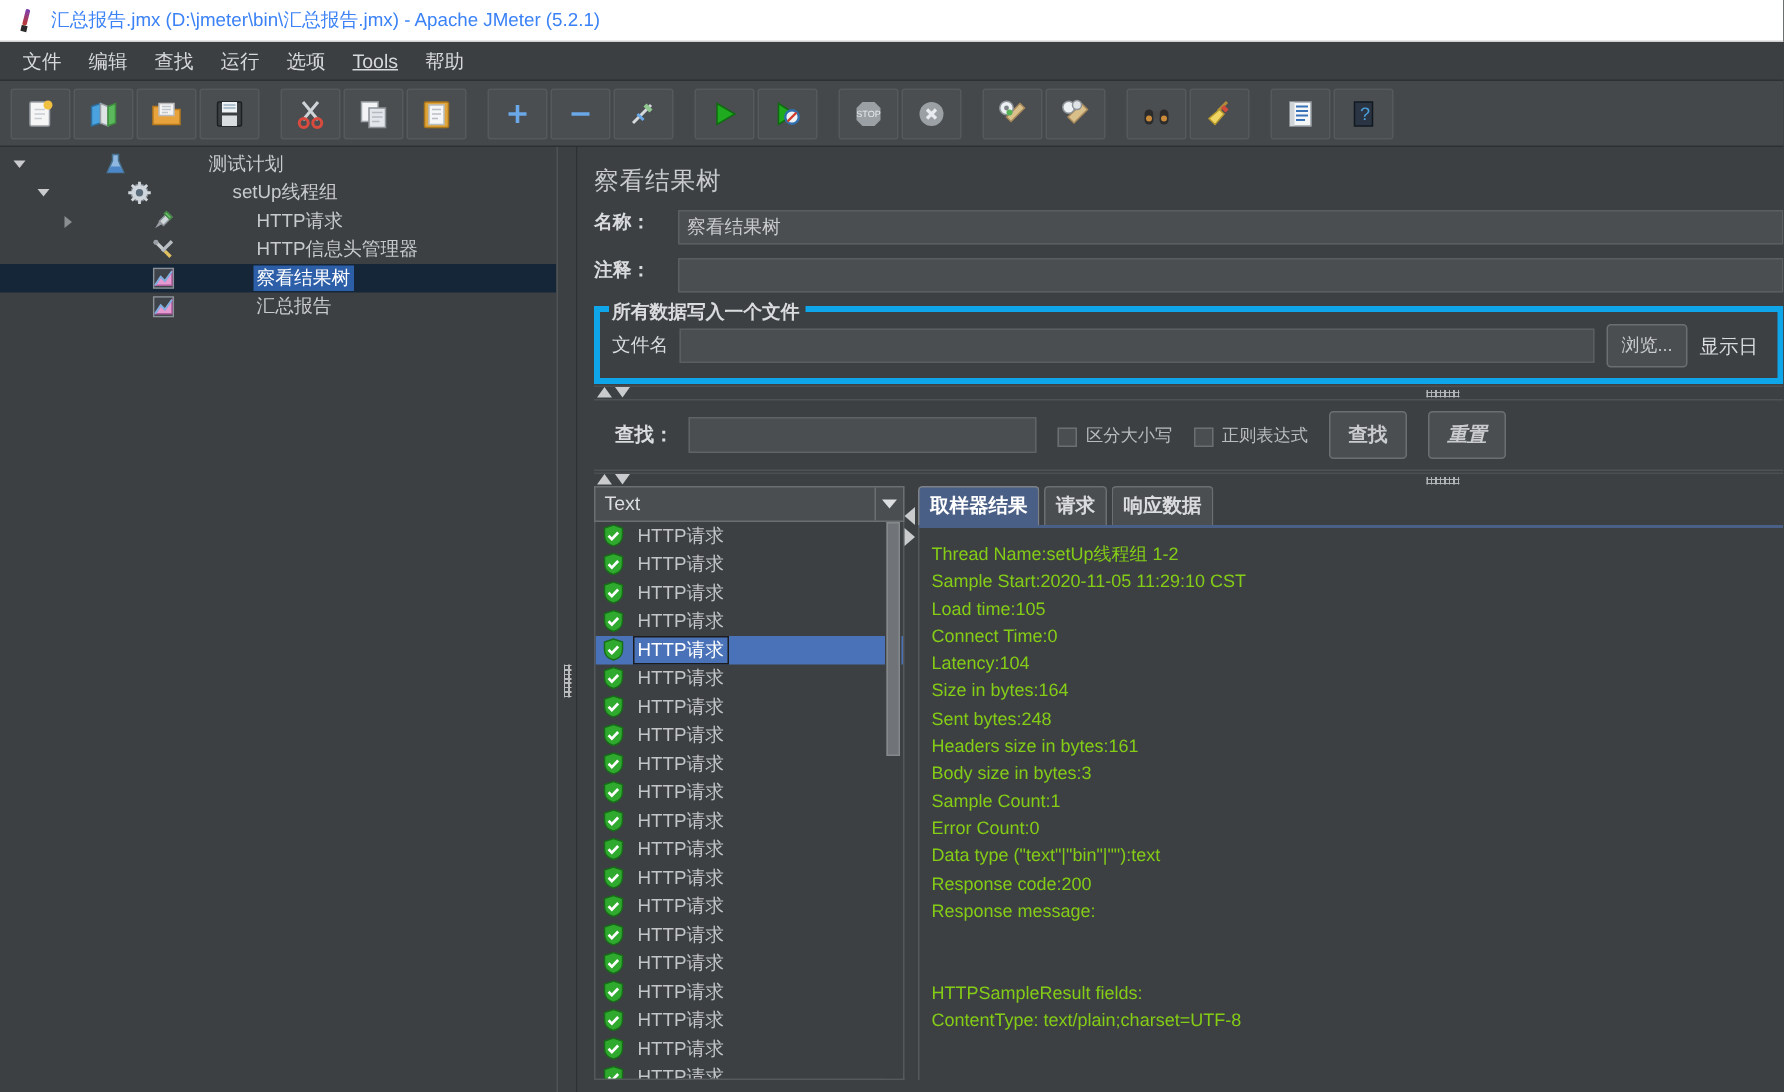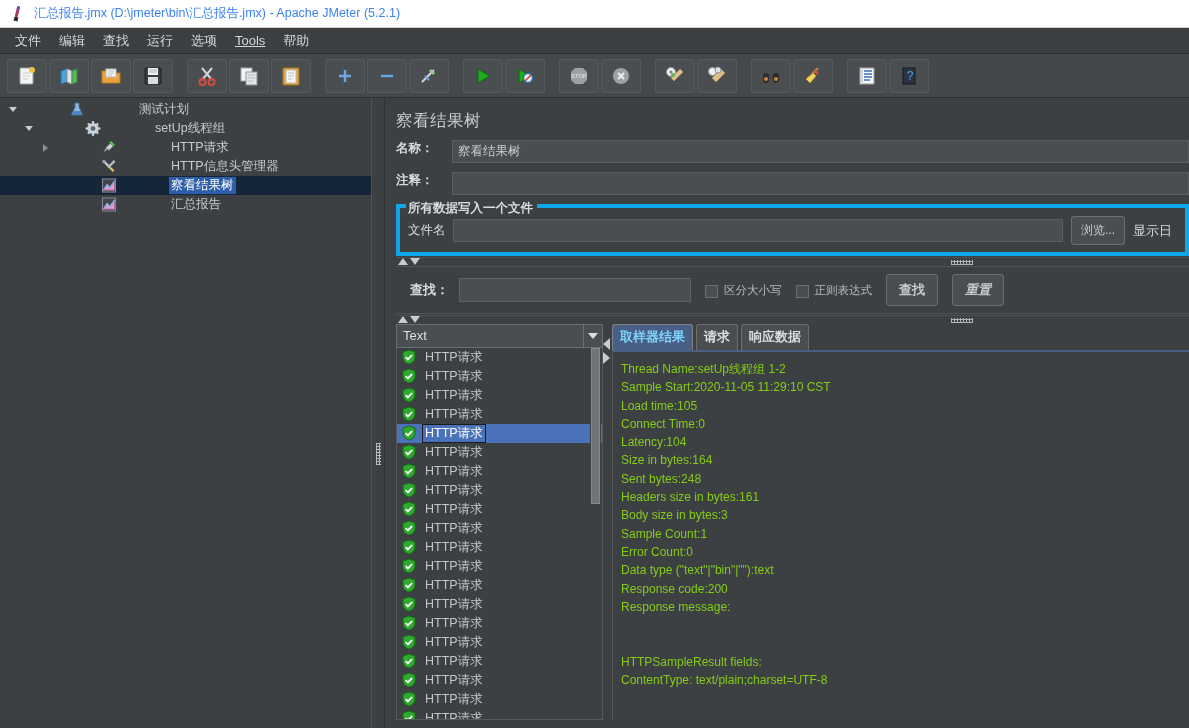--- a/index.html
+++ b/index.html
@@ -391,21 +391,21 @@
   .tab {
     background: #4a4e51;
     border: 1px solid #6b6f72;
     border-bottom: none;
     border-radius: 3px 3px 0 0;
     font-size: 13px; font-weight: bold;
     color: #d9dbdd;
     padding: 3px 7px 4px 7px;
     white-space: nowrap;
   }
-  .tab.active { background: #4a5f86; color: #7dd3fc; border-color: #7e8286; }
+  .tab.active { background: #4a5f86; color: #ffffff; border-color: #7e8286; }
   .tab-body {
     flex: 1 1 auto;
     background: #3c4043;
     border-top: 2px solid #4a5f86;
     border-left: 1px solid #55595c;
     padding: 8px 6px 6px 8px;
     overflow: hidden;
   }
   .tab-body .line {
     font-size: 12px;

